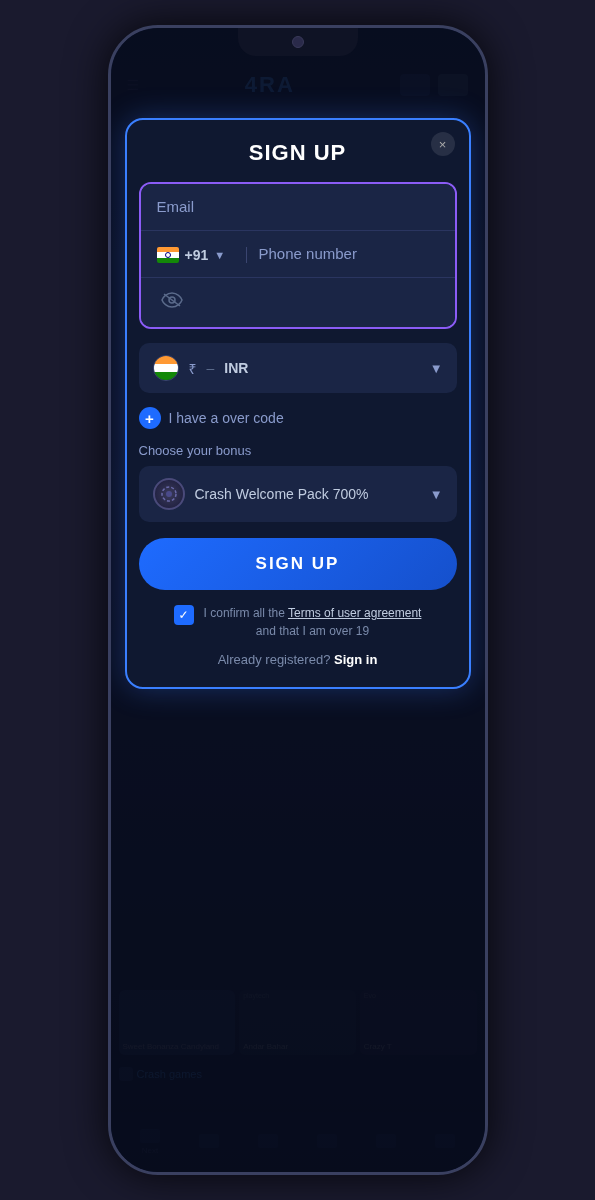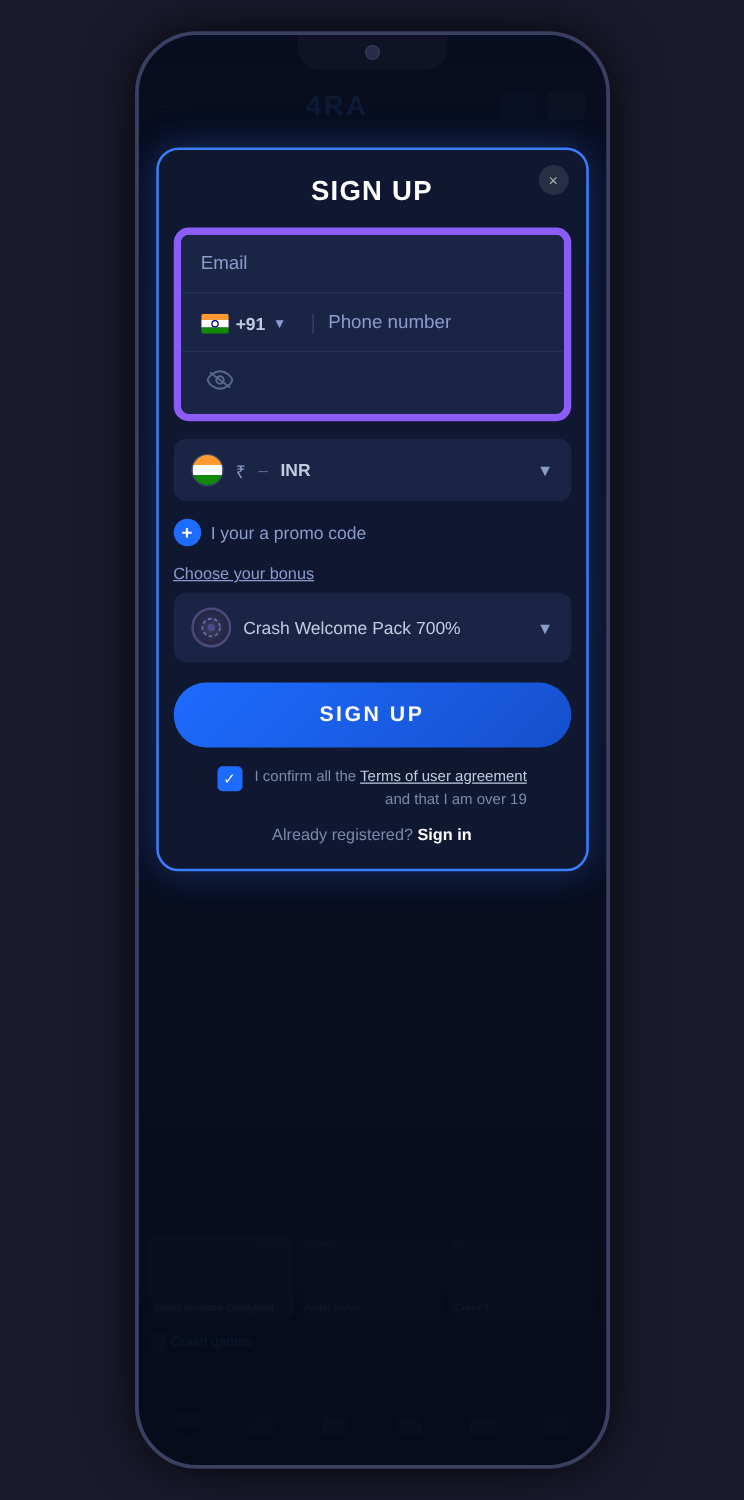--- a/index.html
+++ b/index.html
@@ -214,21 +214,21 @@
       color: #ffffff;
       font-size: 22px;
       font-weight: 800;
       letter-spacing: 1px;
       padding: 20px 0 16px;
     }
 
     
     .form-bordered {
       margin: 0 12px;
-      border: 6px solid #8b5cf6;
+      border: 2px solid #8b5cf6;
       border-radius: 12px;
       overflow: hidden;
     }
 
     .form-field {
       background: #1a2545;
       padding: 14px 16px;
       border-bottom: 1px solid #2a3560;
     }
 
@@ -418,21 +418,20 @@
     .promo-text {
       color: #8a9bcc;
       font-size: 14px;
     }
 
     
     .bonus-label {
       color: #8a9bcc;
       font-size: 13px;
       margin: 14px 12px 8px;
-      text-decoration: underline;
     }
 
     .bonus-selector {
       display: flex;
       align-items: center;
       gap: 10px;
       margin: 0 12px;
       background: #1a2545;
       border-radius: 10px;
       padding: 12px 14px;
@@ -502,21 +501,21 @@
     }
 
     .checkbox-check {
       color: white;
       font-size: 12px;
     }
 
     .terms-text {
       color: #7a8aaa;
       font-size: 12px;
-      text-align: right;
+      text-align: center;
       line-height: 1.5;
     }
 
     .terms-link {
       color: #c0cce0;
       text-decoration: underline;
     }
 
     
     .already-row {
@@ -656,21 +655,21 @@
         </div>
         <span class="currency-symbol">₹</span>
         <span class="currency-dash">–</span>
         <span class="currency-name">INR</span>
         <span class="currency-arrow">▼</span>
       </div>
 
       
       <div class="promo-row">
         <div class="promo-plus">+</div>
-        <span class="promo-text">I your a promo code</span>
+        <span class="promo-text">I have a over code</span>
       </div>
 
       
       <div class="bonus-label">Choose your bonus</div>
       <div class="bonus-selector">
         <div class="bonus-icon">
           <svg width="18" height="18" viewBox="0 0 18 18" fill="none">
             <circle cx="9" cy="9" r="7" stroke="#6a6aaa" stroke-width="1.5" fill="none" stroke-dasharray="3 2"></circle>
             <circle cx="9" cy="9" r="3" fill="#4a4a8a"></circle>
           </svg>

